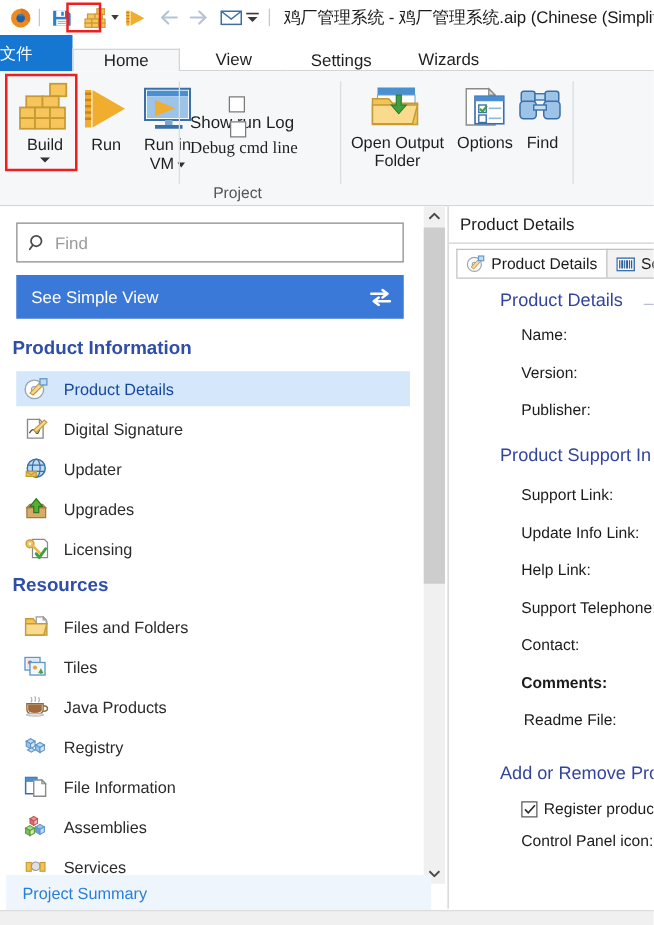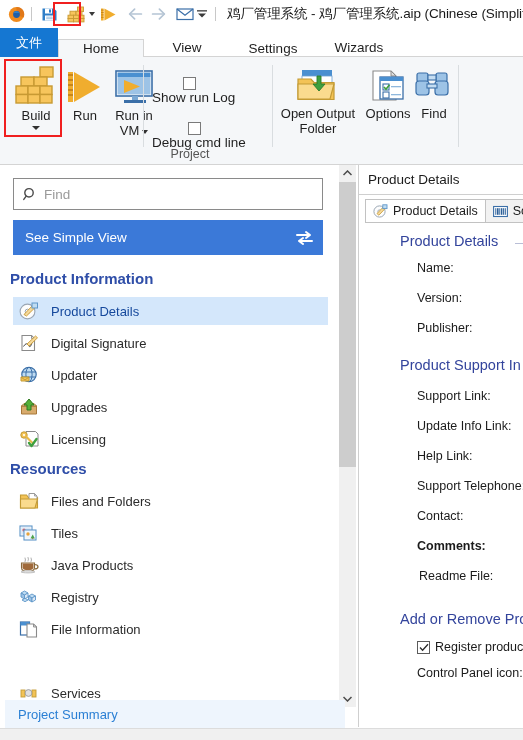--- a/index.html
+++ b/index.html
@@ -55,21 +55,21 @@
 
   
   .tabstrip {
     position: absolute; left: 0; top: 28px; width: 523px; height: 29px;
     background: #ffffff;
     display: flex; align-items: stretch;
   }
   .tab-file {
     background: #1577d2; color: #ffffff;
     width: 58px;
-    display: flex; align-items: center; justify-content: center;
+    display: flex; align-items: center; justify-content: flex-start;
     font-size: 13px;
     font-family: "DejaVu Sans", sans-serif;
   }
   .tab {
     display: flex; align-items: center; justify-content: center;
     font-size: 13.5px; color: #1f1f1f;
     padding: 0 18px;
     min-width: 86px;
     margin-top: 11px;
   }
@@ -433,21 +433,21 @@
         <span>VM</span><span class="inline-caret"></span>
       </div>
     </div>
 
     <div class="grp-sep" style="left:143px;"></div>
 
     <div class="chk-row" style="left:152px; top:20px;">
       <span class="chk-box"></span>
       <span>Show run Log</span>
     </div>
-    <div class="chk-row" style="left:152px; top:65px;">
+    <div class="chk-row" style="left:152px; top:40px;font-family:Liberation Serif, serif;">
       <span class="chk-box"></span>
       <span>Debug cmd line</span>
     </div>
 
     <div class="grp-sep" style="left:272px;"></div>
 
     <div class="big-btn" style="left:280px; top:12px; width:76px;">
       <svg width="46" height="34" viewBox="0 0 46 34">
         <rect x="7" y="1" width="30" height="6" fill="#4a8fd0"></rect>
         <rect x="7" y="7" width="30" height="9" fill="#ffffff" stroke="#6a9ed0" stroke-width="0.8"></rect>
@@ -638,20 +638,36 @@
         <svg width="20" height="18" viewBox="0 0 20 18">
           <rect x="1.5" y="2" width="9" height="13" fill="#ffffff" stroke="#3b6fa8" stroke-width="1.2"></rect>
           <rect x="1.5" y="2" width="9" height="3.5" fill="#4a8fd0"></rect>
           <path d="M8 4 h6.5 l3 3 v10 h-9.5 z" fill="#ffffff" stroke="#8a8a8a" stroke-width="1.1"></path>
           <path d="M14.5 4 l3 3 h-3 z" fill="#e0e0e0" stroke="#8a8a8a" stroke-width="0.9"></path>
         </svg>
       </span>
       <span class="lbl">File Information</span>
     </div>
 
+    <div class="nav-item" style="top:482px;">
+      <span class="ic">
+        <svg width="20" height="18" viewBox="0 0 20 18">
+          <path d="M5 3 l3 -1.8 l3 1.8 l-3 1.8 z" fill="#f29a9a" stroke="#c05a5a" stroke-width="0.9"></path>
+          <path d="M5 3 v3.5 l3 1.8 v-3.5 z" fill="#e06a6a" stroke="#c05a5a" stroke-width="0.9"></path>
+          <path d="M11 3 v3.5 l-3 1.8 v-3.5 z" fill="#f7bcbc" stroke="#c05a5a" stroke-width="0.9"></path>
+          <path d="M9.5 9.5 l3.5 -2 l3.5 2 l-3.5 2 z" fill="#9dc3e6" stroke="#5f96c8" stroke-width="0.9"></path>
+          <path d="M9.5 9.5 v4 l3.5 2 v-4 z" fill="#6ba0d4" stroke="#5f96c8" stroke-width="0.9"></path>
+          <path d="M16.5 9.5 v4 l-3.5 2 v-4 z" fill="#c5ddf2" stroke="#5f96c8" stroke-width="0.9"></path>
+          <path d="M1.5 10.5 l3.5 -2 l3.5 2 l-3.5 2 z" fill="#a8dc8a" stroke="#5a9a3a" stroke-width="0.9"></path>
+          <path d="M1.5 10.5 v4 l3.5 2 v-4 z" fill="#7ac45a" stroke="#5a9a3a" stroke-width="0.9"></path>
+          <path d="M8.5 10.5 v4 l-3.5 2 v-4 z" fill="#cdeab8" stroke="#5a9a3a" stroke-width="0.9"></path>
+        </svg>
+      </span>
+      <span class="lbl">Assemblies</span>
+    </div>
 
     <div class="nav-item" style="top:514px;">
       <span class="ic">
         <svg width="20" height="18" viewBox="0 0 20 18">
           <rect x="2" y="6" width="4" height="7" fill="#f3c356" stroke="#c49b35" stroke-width="0.9"></rect>
           <rect x="13" y="6" width="4" height="7" fill="#f3c356" stroke="#c49b35" stroke-width="0.9"></rect>
           <circle cx="9.5" cy="9" r="3.4" fill="#e0e0e0" stroke="#9a9a9a" stroke-width="0.9"></circle>
         </svg>
       </span>
       <span class="lbl">Services</span>

